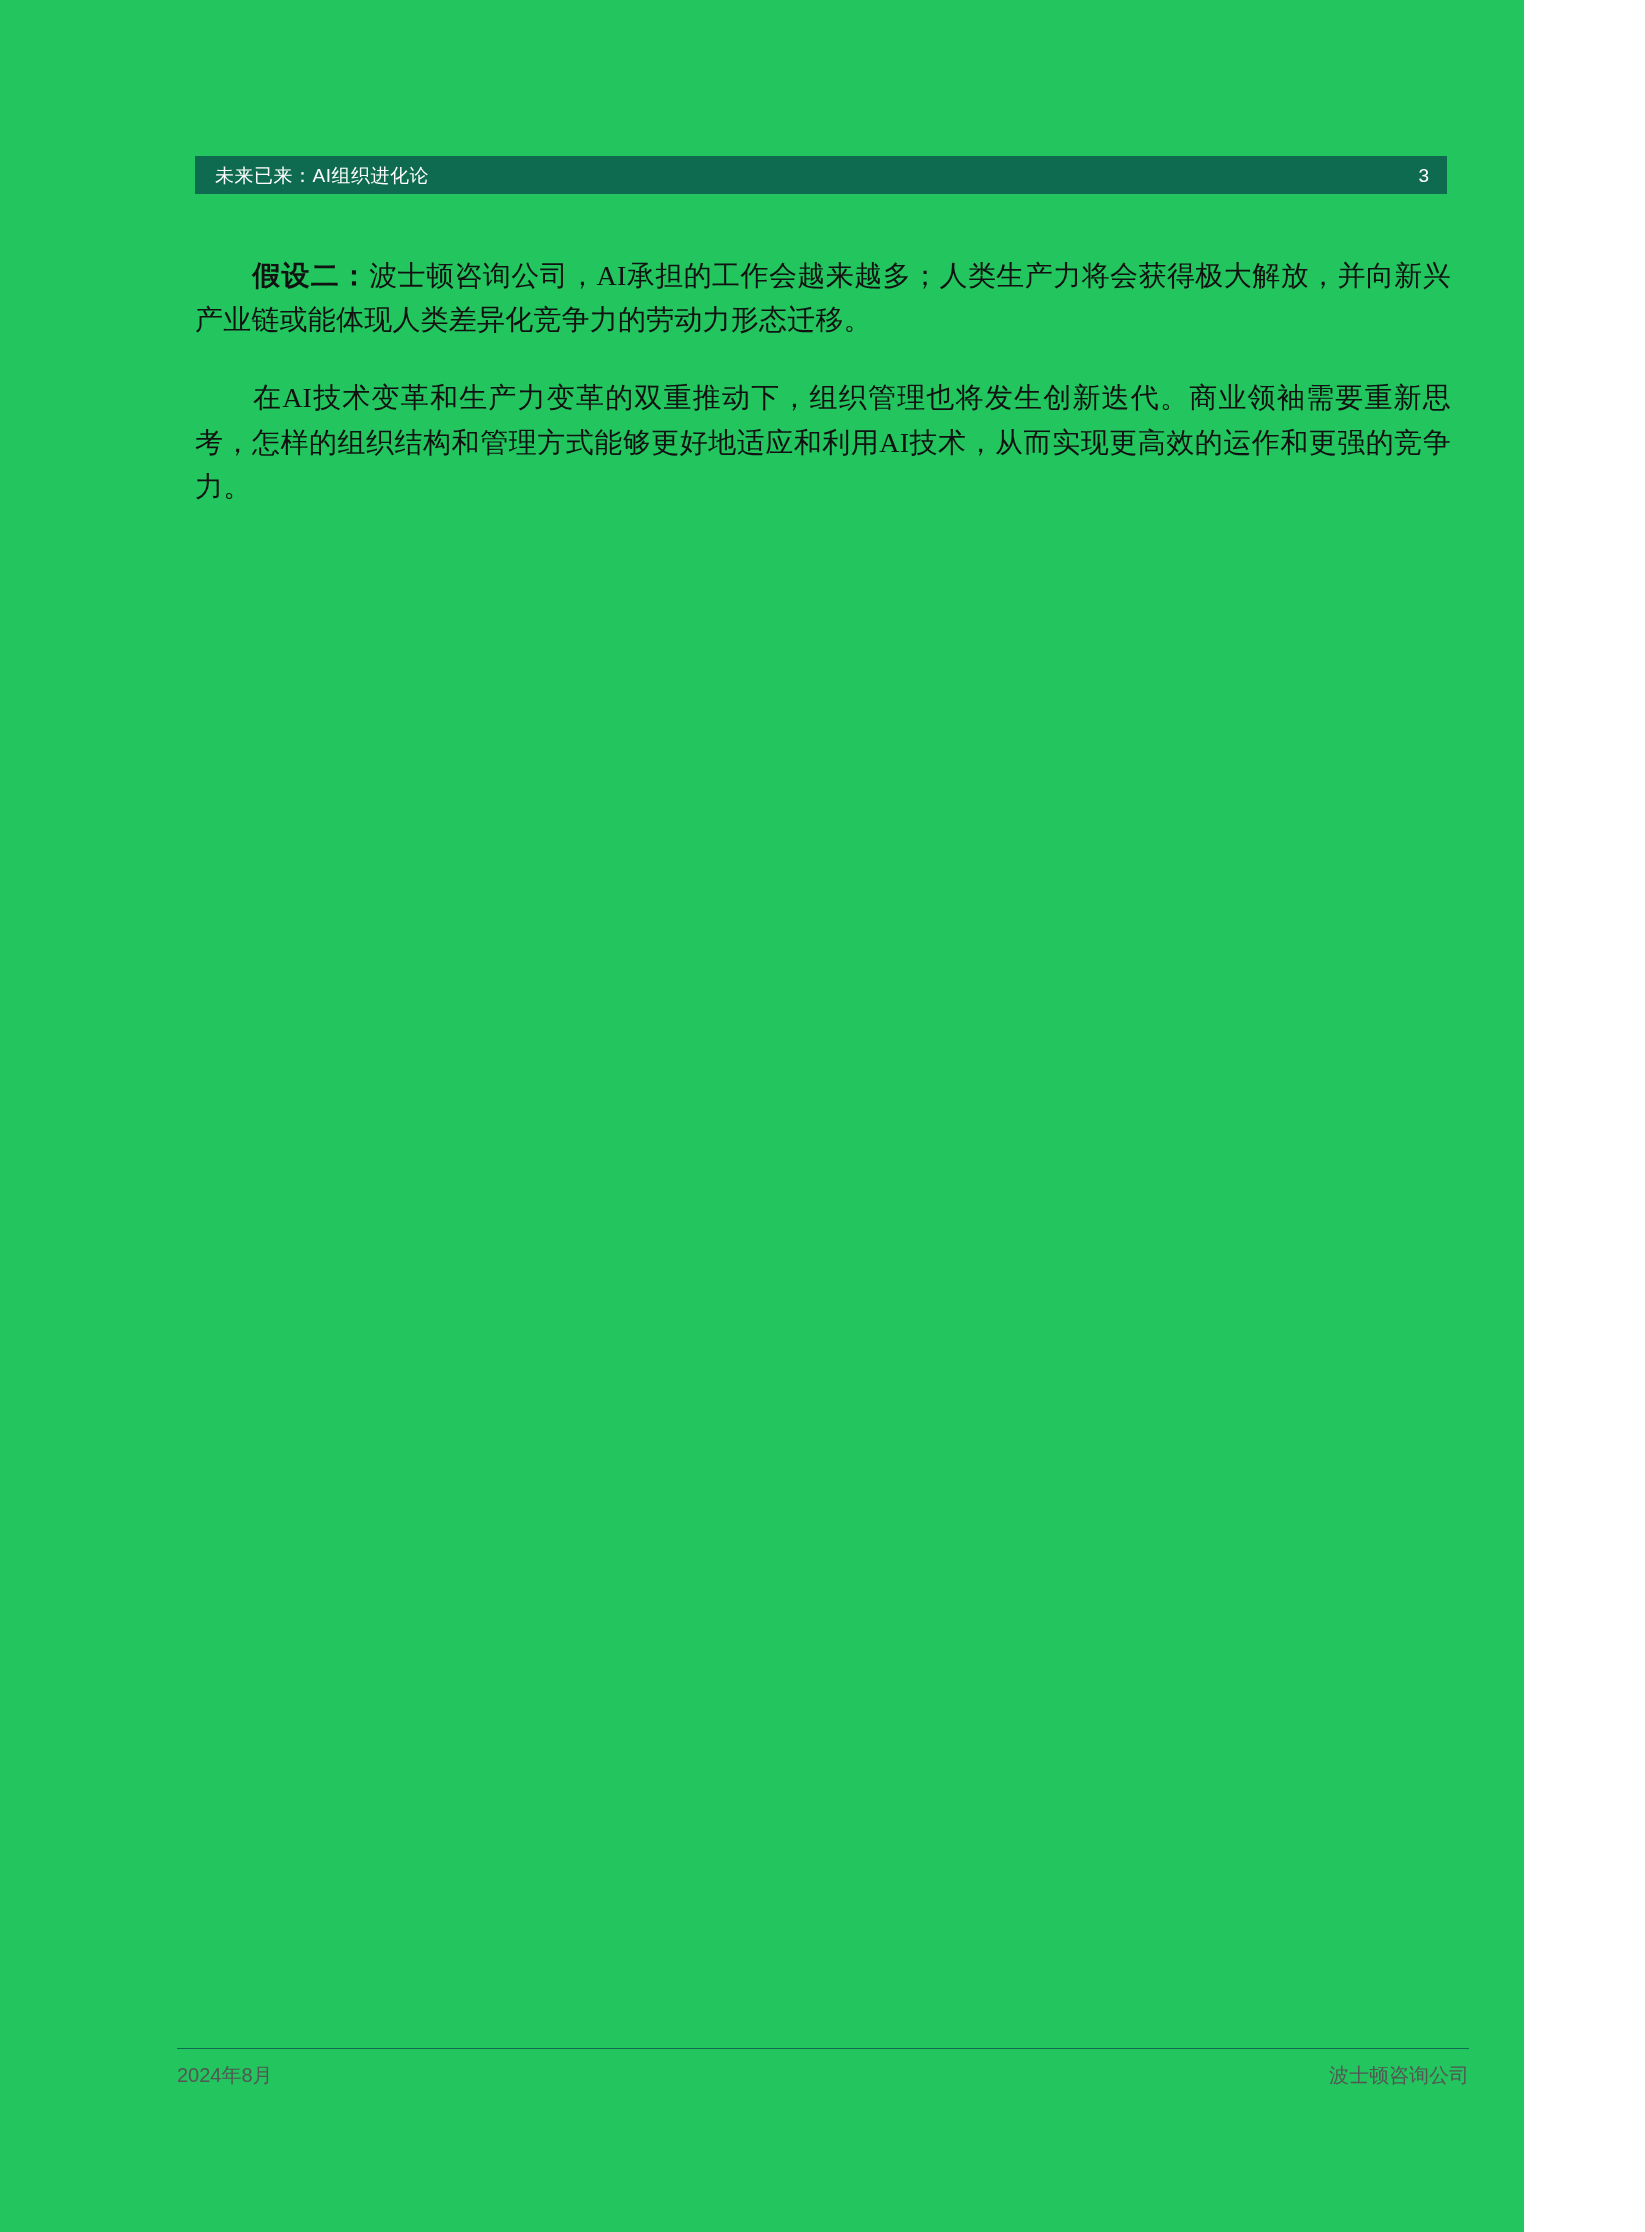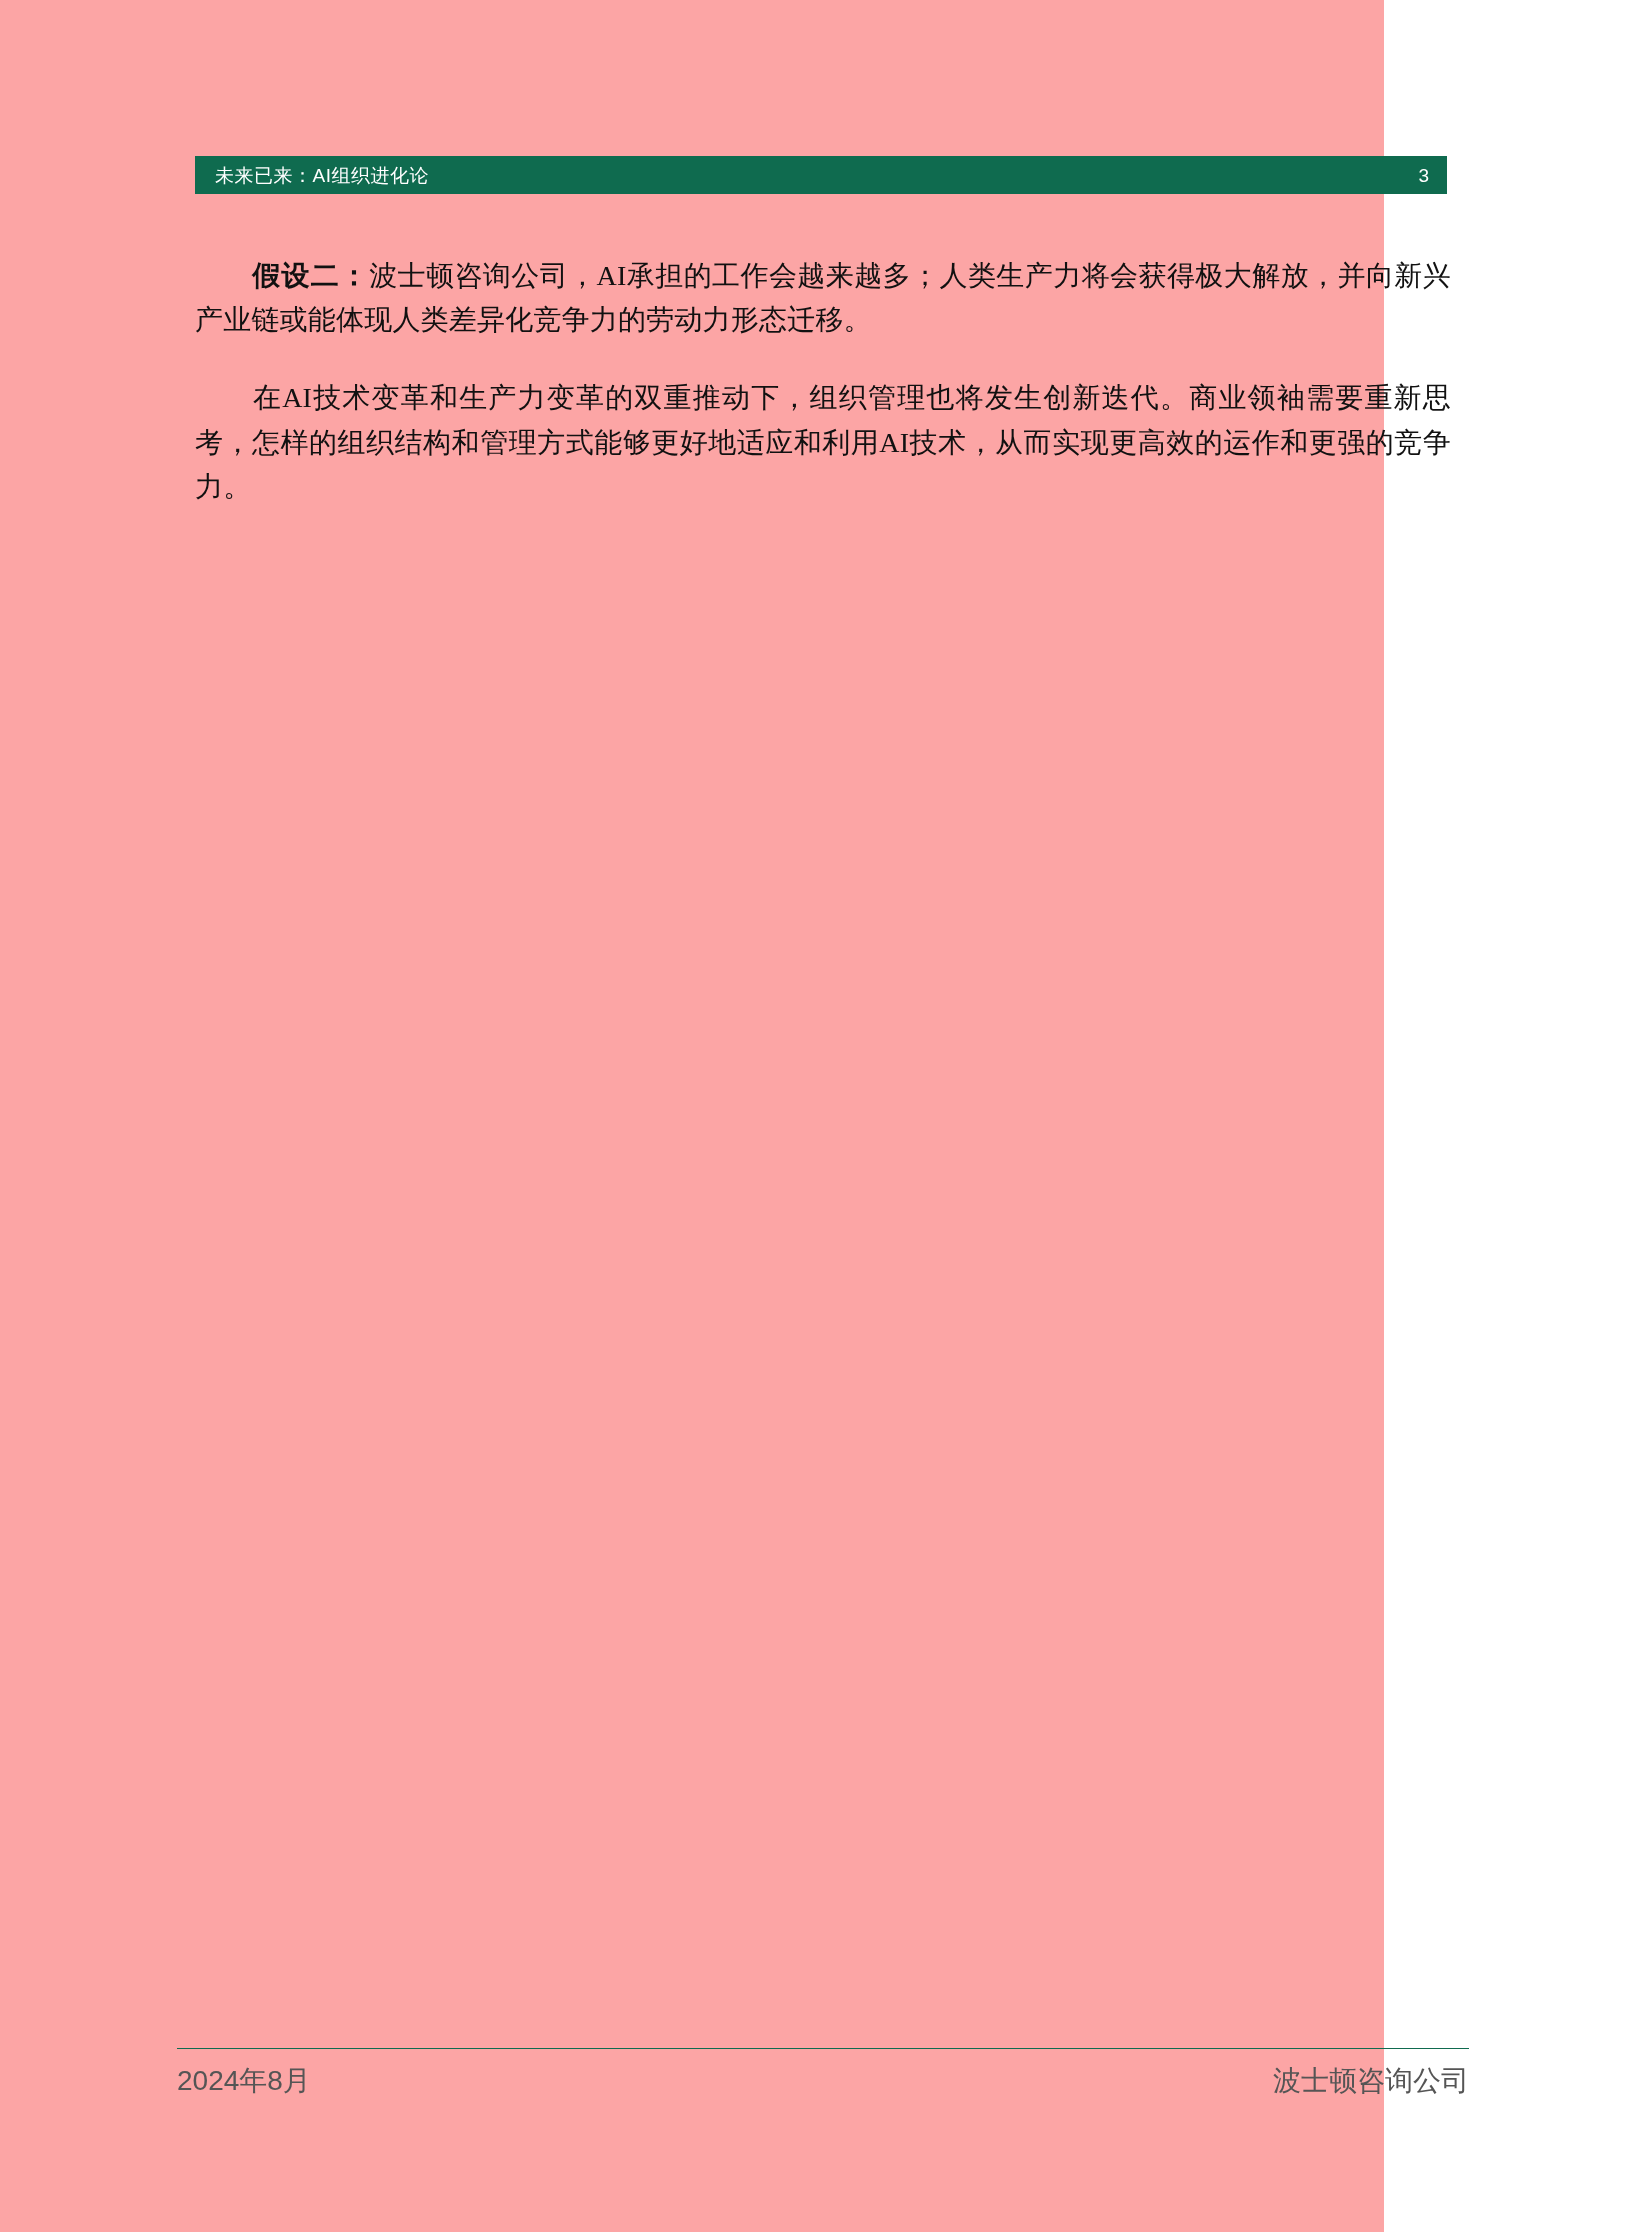--- a/index.html
+++ b/index.html
@@ -12,23 +12,23 @@
     height: 2233px;
     font-family: "Liberation Serif", serif;
     color: #000000;
     position: relative;
     overflow: hidden;
   }
 
   .page {
     position: absolute;
     top: 0; left: 0;
-    width: 1384px;
+    width: 1524px;
     height: 2233px;
-    background: #fca5a5;
+    background: #22c55e;
   }
 
   
   .header-band {
     position: absolute;
     left: 195px;
     top: 156px;
     width: 1252px;
     height: 38px;
     background: #0f6b4f;
@@ -94,21 +94,21 @@
   }
   .footer {
     position: absolute;
     left: 177px;
     top: 2062px;
     width: 1292px;
     display: flex;
     align-items: center;
     justify-content: space-between;
     font-family: "Liberation Sans", sans-serif;
-    font-size: 28px;
+    font-size: 20px;
     color: #555555;
   }
   .footer-left { color: #555555; }
   .footer-right {
     color: #555555;
   }
 </style>
 </head>
 <body>
 

